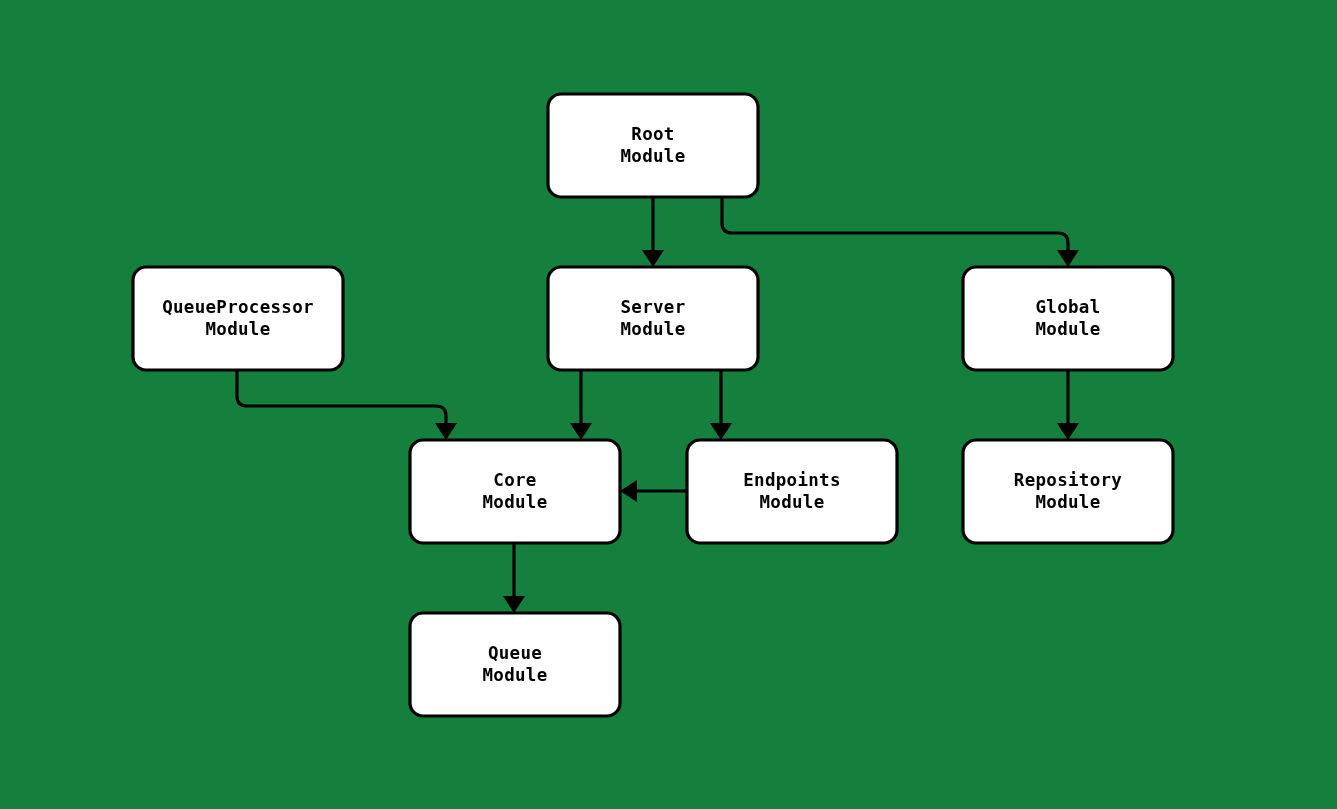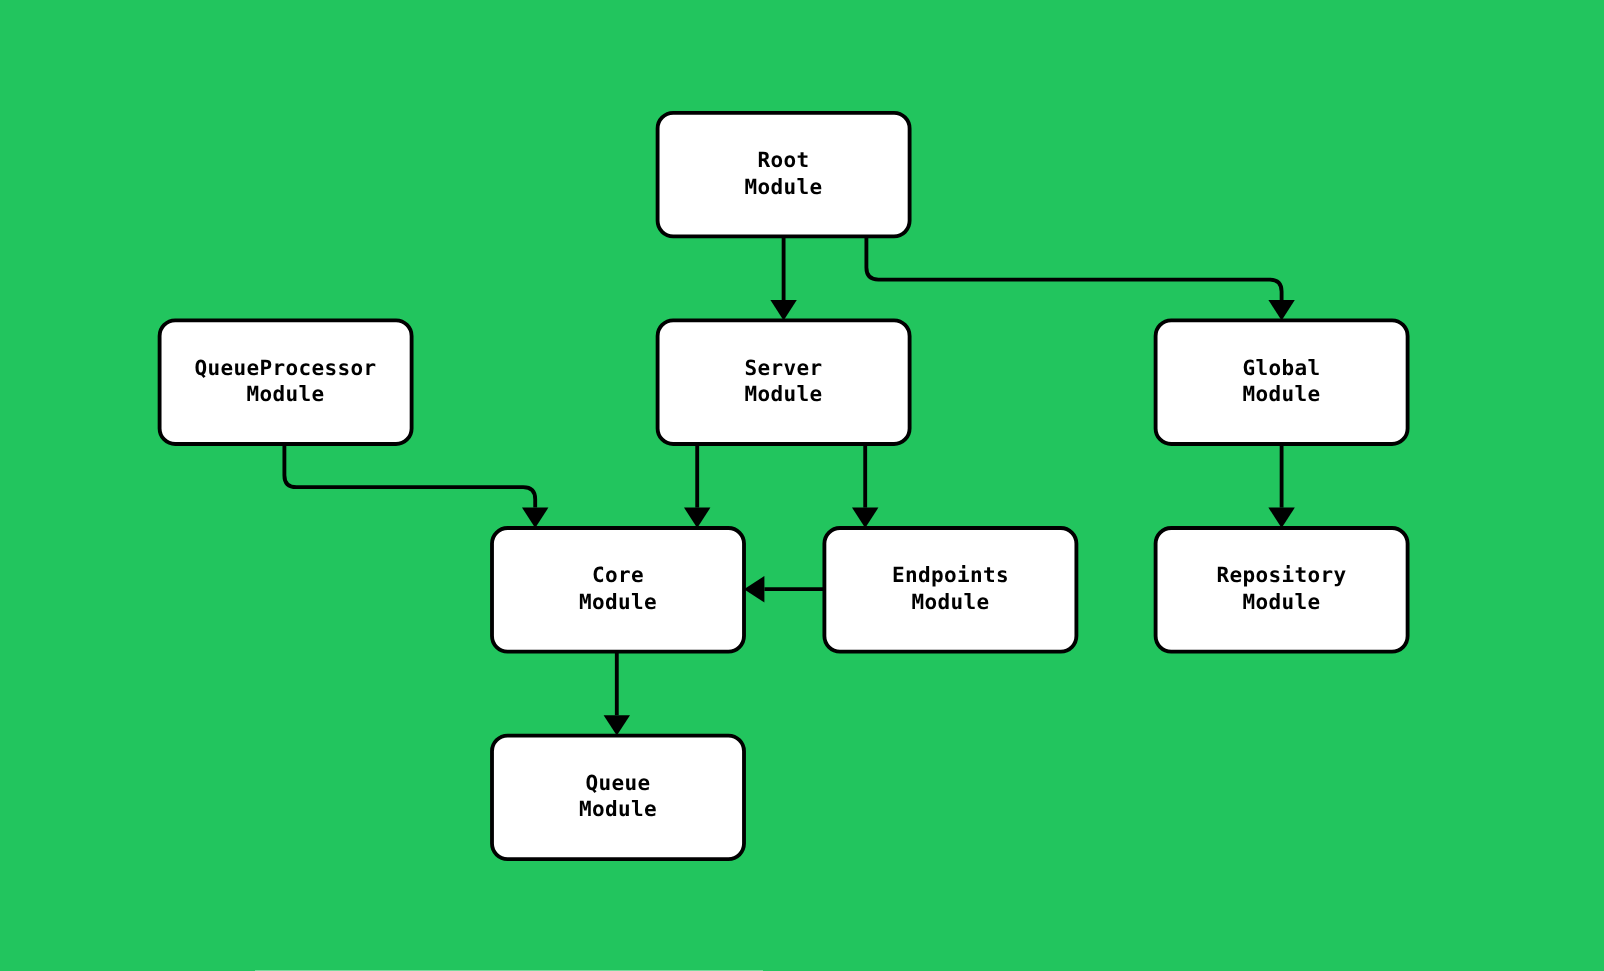--- a/index.html
+++ b/index.html
@@ -11,21 +11,21 @@
   body {
     width: 1337px;
     height: 809px;
     font-family: "DejaVu Sans Mono", "Liberation Mono", monospace;
     overflow: hidden;
   }
   #diagram-root {
     position: relative;
     width: 1337px;
     height: 809px;
-    background: #22c55e;
+    background: #15803d;
   }
   svg#graph-canvas {
     position: absolute;
     top: 0;
     left: 0;
     width: 1337px;
     height: 809px;
     display: block;
   }
   .node-rect {

